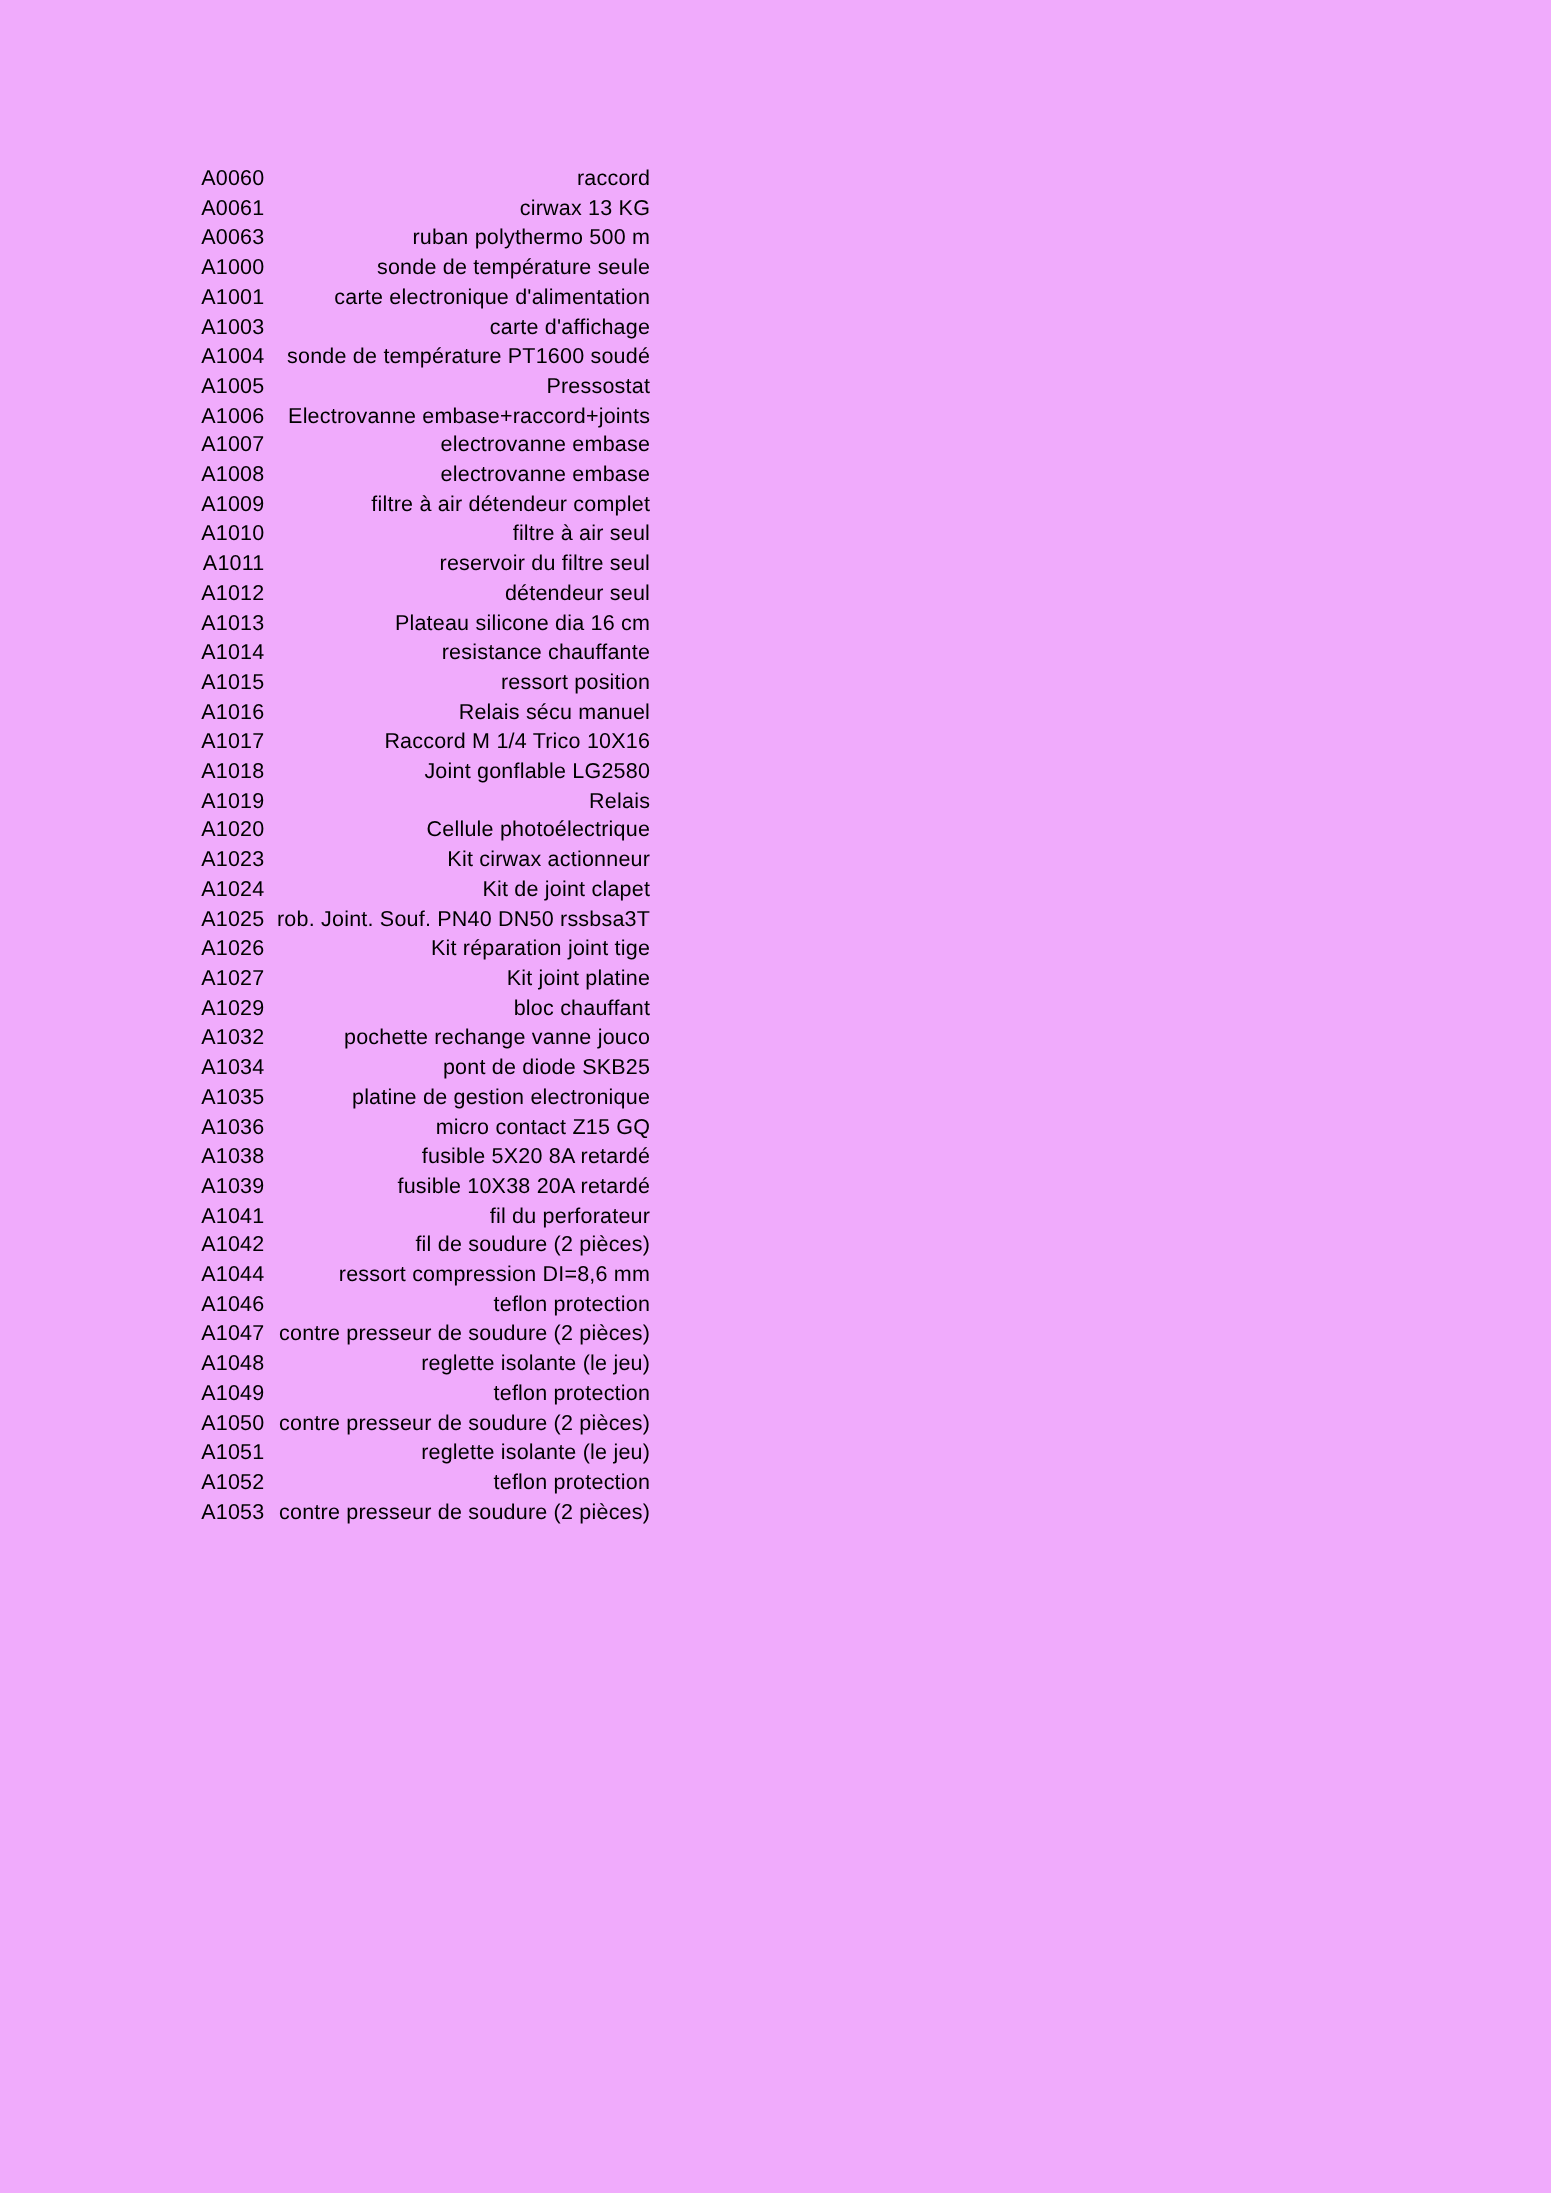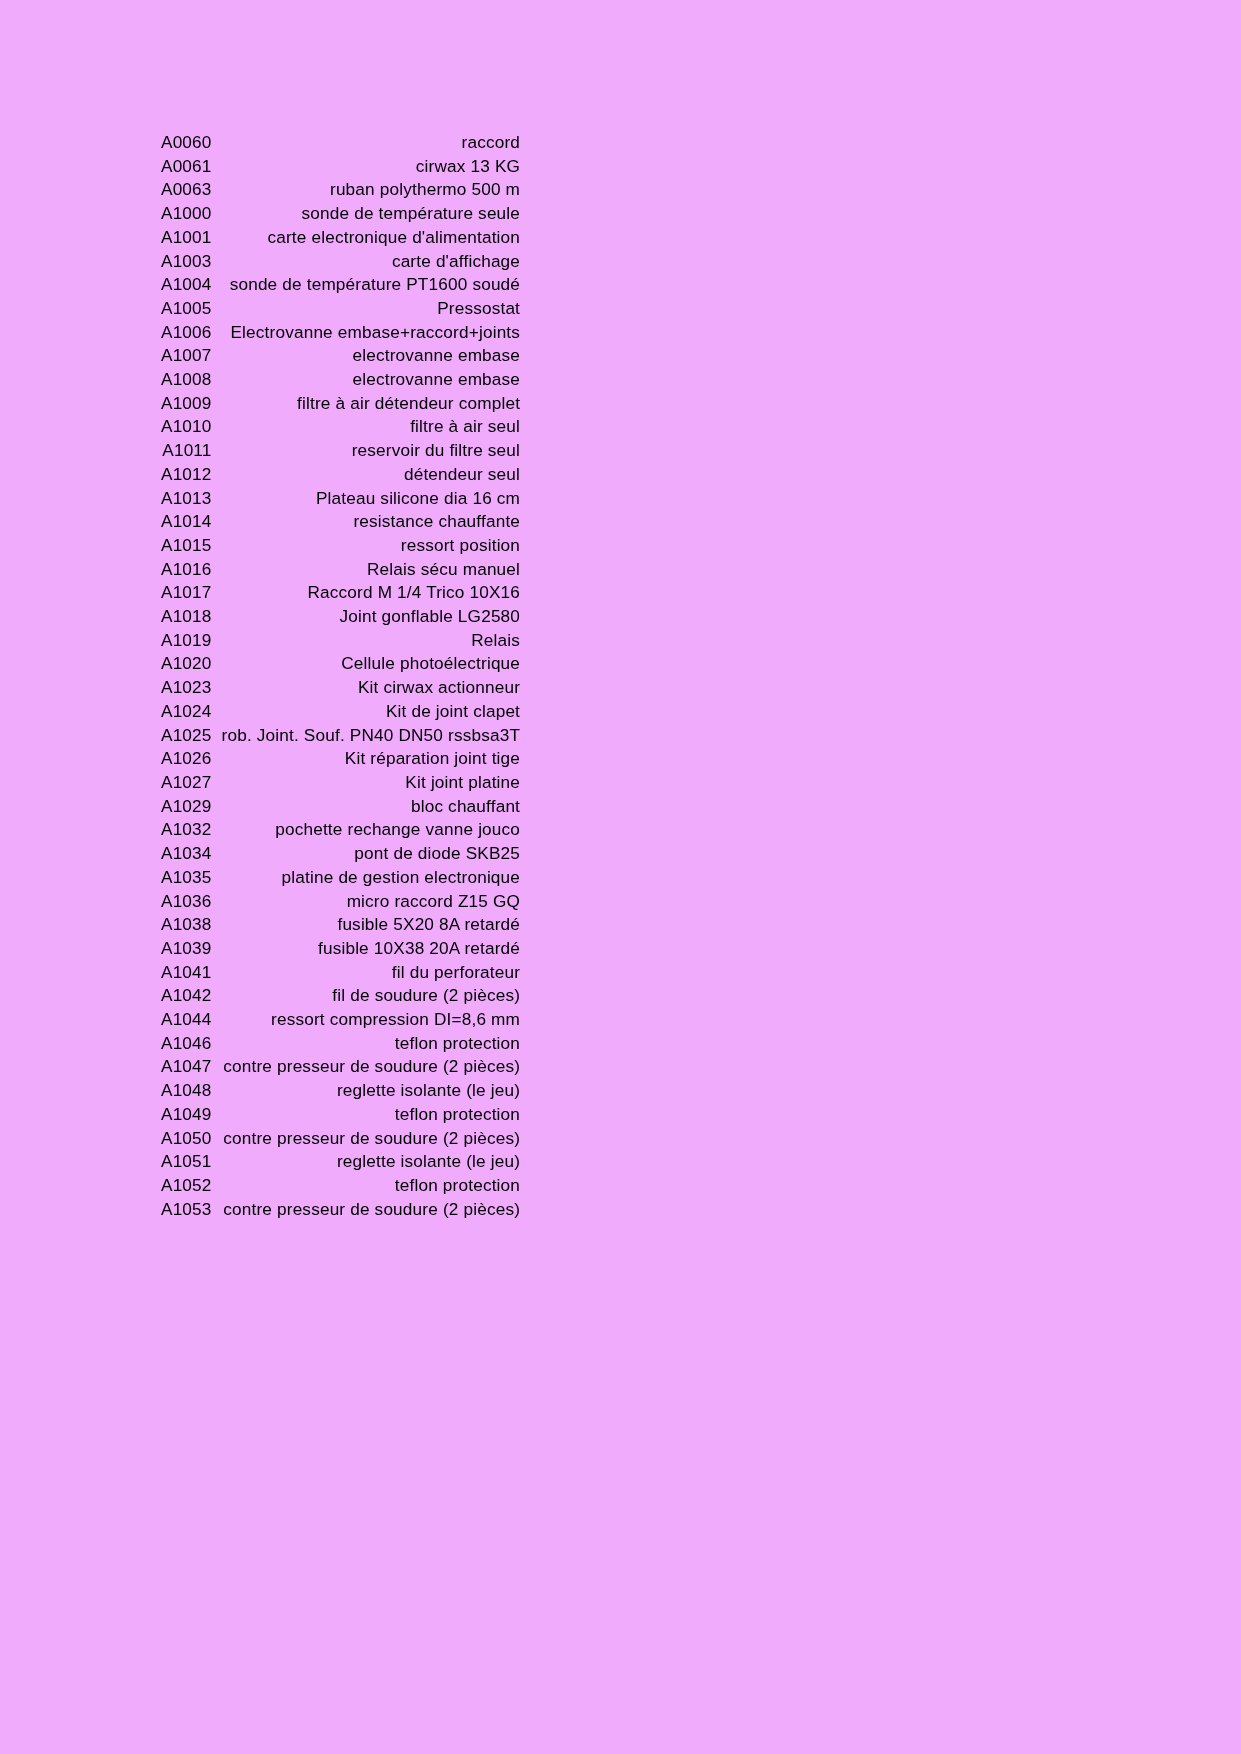--- a/index.html
+++ b/index.html
@@ -172,21 +172,21 @@
       <div class="part-row">
         <div class="part-code">A1034</div>
         <div class="part-desc">pont de diode SKB25</div>
       </div>
       <div class="part-row">
         <div class="part-code">A1035</div>
         <div class="part-desc">platine de gestion electronique</div>
       </div>
       <div class="part-row">
         <div class="part-code">A1036</div>
-        <div class="part-desc">micro raccord Z15 GQ</div>
+        <div class="part-desc">micro contact Z15 GQ</div>
       </div>
       <div class="part-row">
         <div class="part-code">A1038</div>
         <div class="part-desc">fusible 5X20 8A retardé</div>
       </div>
       <div class="part-row">
         <div class="part-code">A1039</div>
         <div class="part-desc">fusible 10X38 20A retardé</div>
       </div>
       <div class="part-row">

